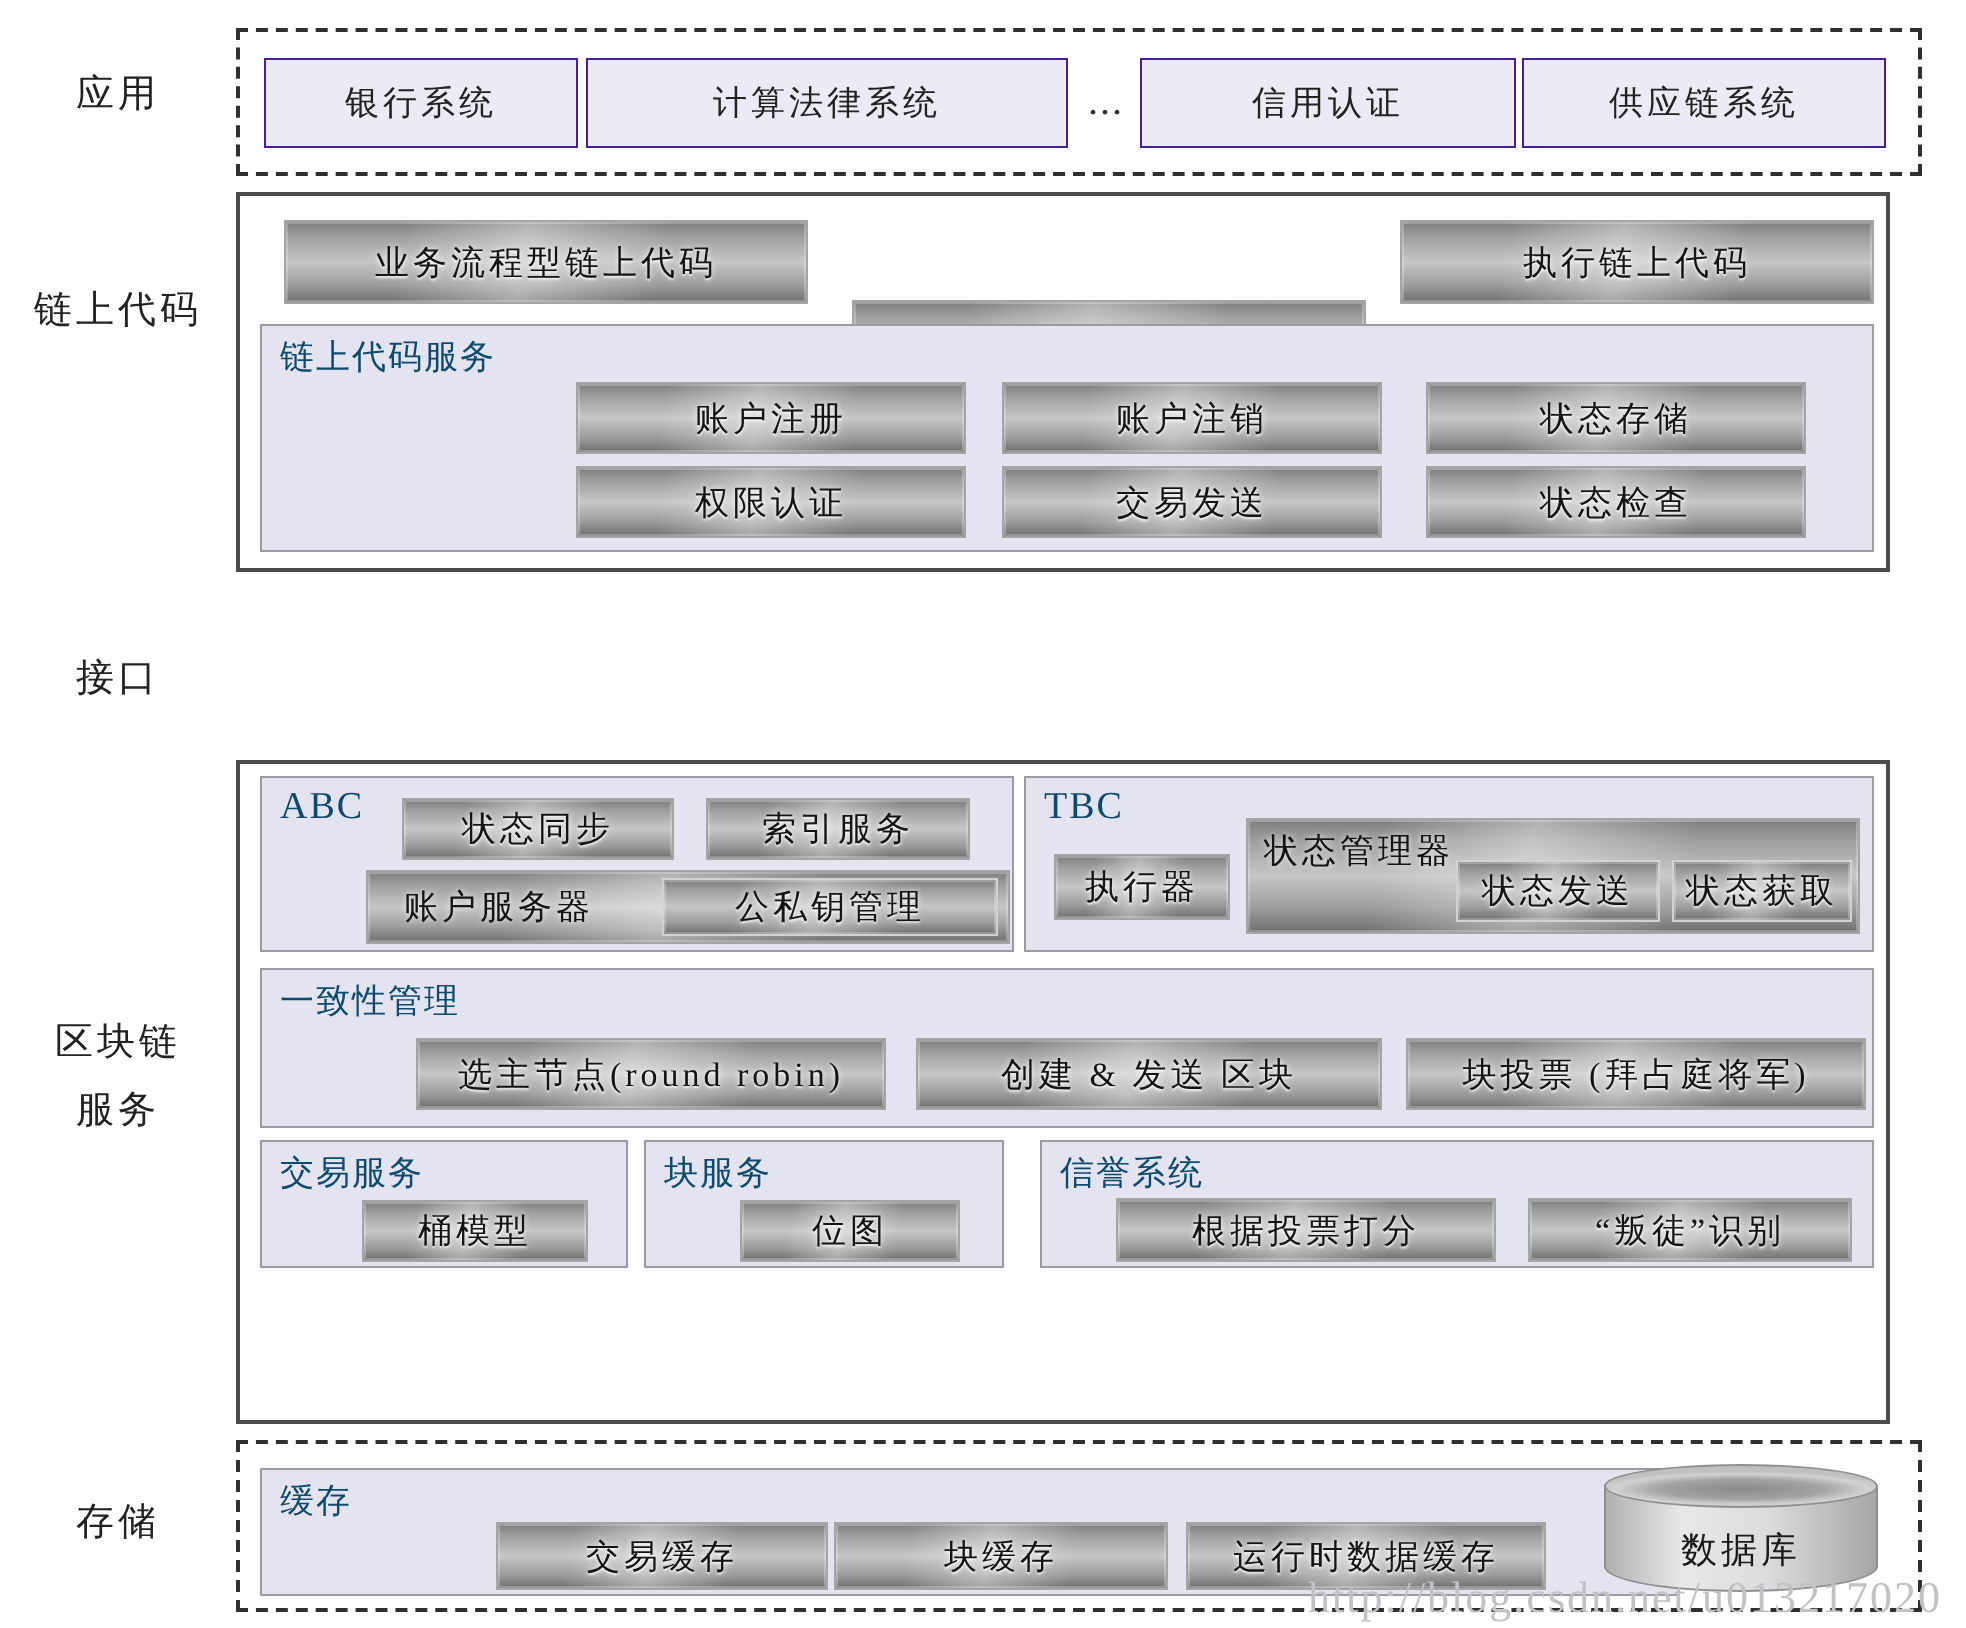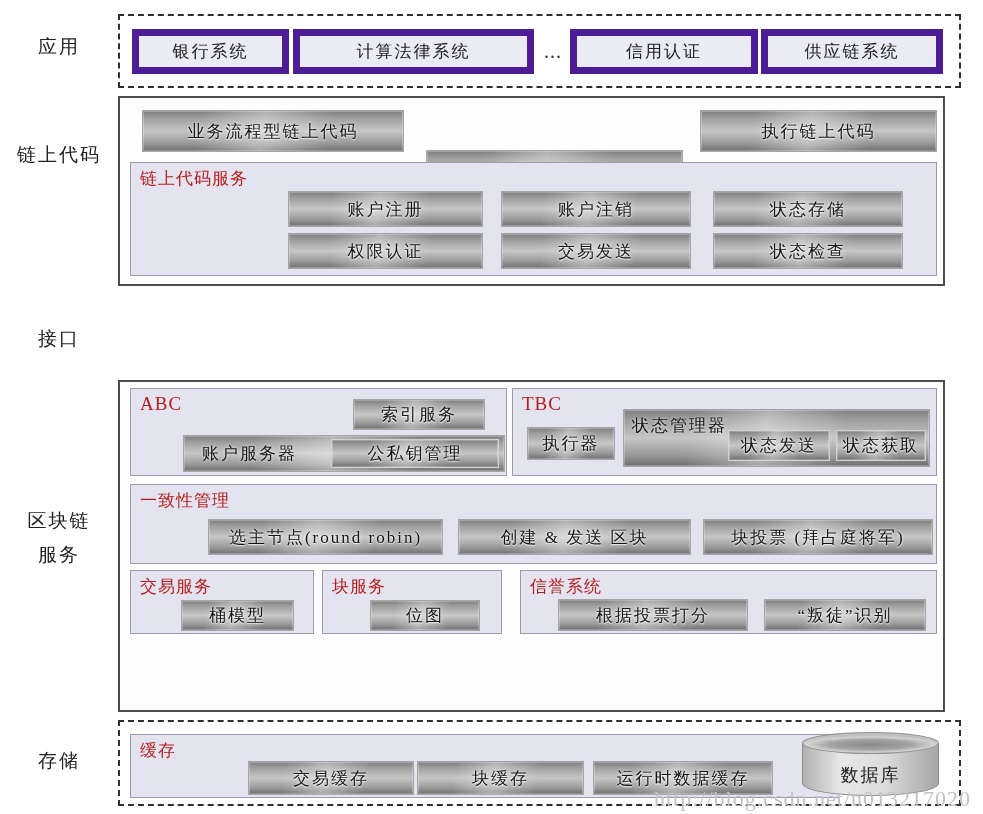--- a/index.html
+++ b/index.html
@@ -20,24 +20,24 @@
   .solid-box{
     position:absolute; border:2px solid #4c4c4c; background:#fdfdfd;
     box-sizing:border-box;
   }
   .panel{
     position:absolute; background:#e4e4f0; border:1px solid #9a9aa8;
     box-sizing:border-box;
   }
   .panel-title{
     position:absolute; left:9px; top:4px; font-size:17px;
-    letter-spacing:1px; color:#b91c1c; white-space:nowrap;
+    letter-spacing:1px; color:#0c4a6e; white-space:nowrap;
   }
   .lite-item{
-    position:absolute; background:#ebebf6; border:7px solid #4c1d95;
+    position:absolute; background:#ebebf6; border:1px solid #4c1d95;
     box-sizing:border-box; display:flex; align-items:center; justify-content:center;
     font-size:17px; letter-spacing:2px; color:#222;
   }
   .metal{
     position:absolute; box-sizing:border-box;
     display:flex; align-items:center; justify-content:center;
     font-size:17px; letter-spacing:2px; color:#141414;
     text-shadow:0 0 3px rgba(255,255,255,0.9), 0 1px 1px rgba(255,255,255,0.7);
     background:
       linear-gradient(100deg, rgba(255,255,255,0) 22%, rgba(255,255,255,0.38) 46%, rgba(255,255,255,0) 72%),
@@ -108,20 +108,21 @@
       <div class="metal" style="left:370px; top:70px; width:190px; height:36px;">交易发送</div>
       <div class="metal" style="left:582px; top:70px; width:190px; height:36px;">状态检查</div>
     </div>
   </div>
 
 
   <div class="solid-box" style="left:118px; top:380px; width:827px; height:332px;">
 
     <div class="panel" style="left:10px; top:6px; width:377px; height:88px;">
       <div class="panel-title latin-title">ABC</div>
+      <div class="metal" style="left:70px; top:10px; width:136px; height:31px;">状态同步</div>
       <div class="metal" style="left:222px; top:10px; width:132px; height:31px;">索引服务</div>
       <div class="metal" style="left:52px; top:46px; width:322px; height:37px; justify-content:flex-start; padding-left:18px;">
         <span class="metal-label" style="position:static;">账户服务器</span>
         <div class="metal inner" style="right:5px; top:3px; width:168px; height:29px;">公私钥管理</div>
       </div>
     </div>
 
     <div class="panel" style="left:392px; top:6px; width:425px; height:88px;">
       <div class="panel-title latin-title">TBC</div>
       <div class="metal" style="left:14px; top:38px; width:88px; height:33px;">执行器</div>

